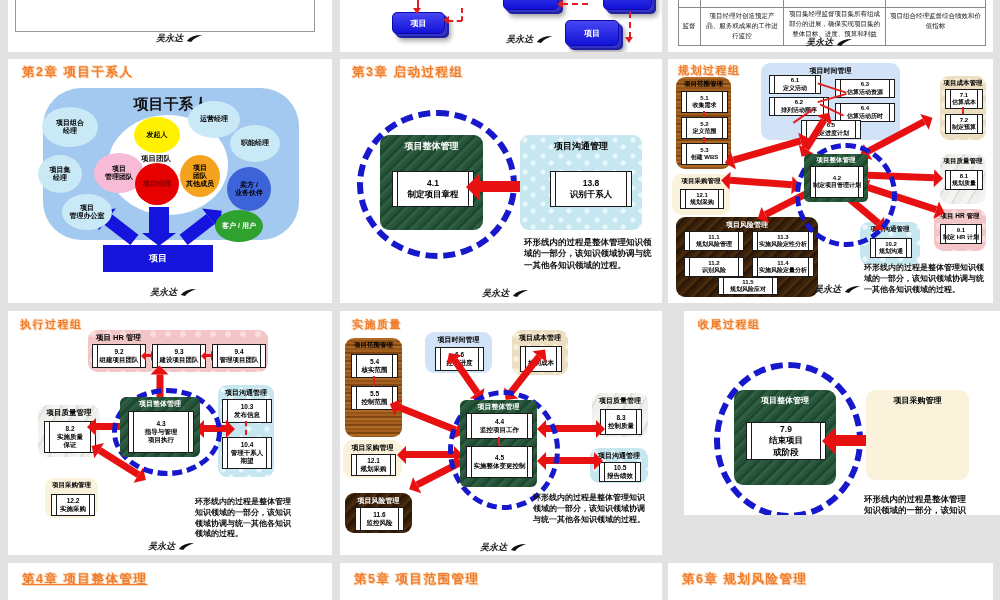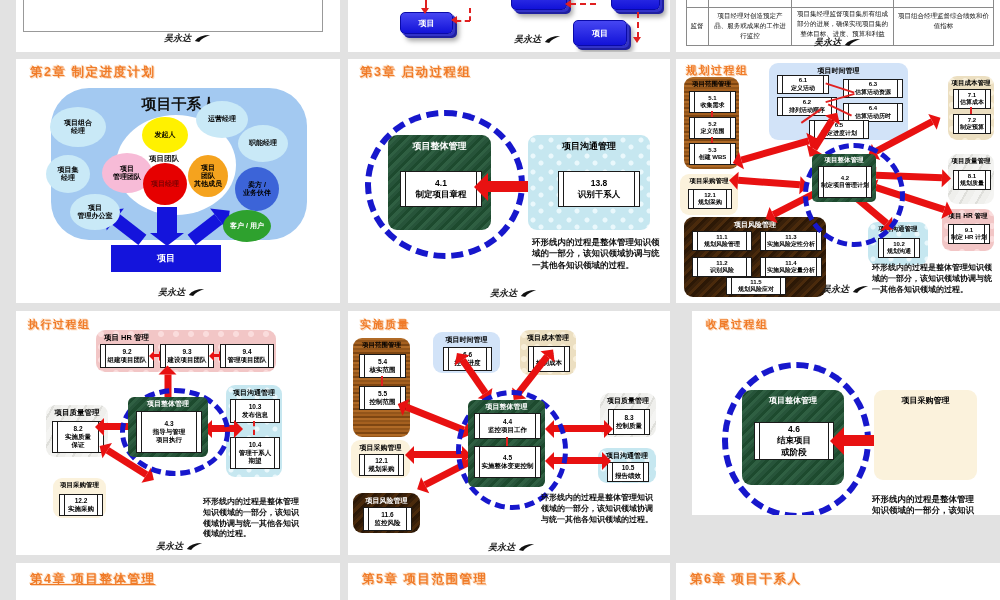--- a/index.html
+++ b/index.html
@@ -1,18 +1,18 @@
 <!DOCTYPE html>
 <html><head>
 <meta charset="utf-8">
 <style>
   html,body{margin:0;padding:0;}
   body{width:1000px;height:600px;background:#e2e2e2;position:relative;overflow:hidden;
        font-family:"Liberation Sans",sans-serif;}
-  .slide{position:absolute;background:#fff;overflow:hidden;margin-left:8px;}
+  .slide{position:absolute;background:#fff;overflow:hidden;}
   .title{position:absolute;font-weight:bold;font-size:12.5px;color:#f07b28;letter-spacing:1.5px;
          text-shadow:1px 1px 0 #fbd9bc,-1px -1px 0 #fde7d2;white-space:nowrap;}
   .sig{position:absolute;font-style:italic;font-weight:bold;font-size:9px;color:#222;
        font-family:"DejaVu Serif",serif;display:flex;align-items:center;gap:3px;white-space:nowrap;}
   .sig svg{width:17px;height:9px;}
   .note{position:absolute;font-weight:bold;font-size:8.5px;line-height:1.35;color:#111;}
   
   .kp{position:absolute;border-radius:9px;}
   .kl{position:absolute;left:0;right:0;top:3px;text-align:center;font-weight:bold;font-size:7px;
       color:#000;white-space:nowrap;}
@@ -127,21 +127,21 @@
   <div class="tcell" style="left:221px;top:11px;width:93px;">项目组合经理监督综合绩效和价值指标</div>
   <div class="sig" style="left:138px;top:36px;">
     <span>吴永达</span>
     <svg viewBox="0 0 20 10">
         <path d="M1 8 Q6 1 19 1 Q10 4 6 9 Z" fill="#111"></path>
       </svg>
   </div>
 </div>
 
 <div class="slide" style="left:8px;top:59px;width:324px;height:244px;">
-  <div class="title" style="left:14px;top:5px;">第2章 制定进度计划</div>
+  <div class="title" style="left:14px;top:5px;">第2章 项目干系人</div>
   <div style="position:absolute;left:35px;top:29px;width:256px;height:152px;background:#a3c9f1;border-radius:38px;"></div>
   <div class="tcell" style="left:100px;top:34px;width:126px;font-size:15px;font-weight:bold;">项目干系人</div>
   <div style="position:absolute;left:100px;top:56px;width:120px;height:100px;background:#fff;border-radius:50%;"></div>
   <div class="barr hl" style="left:96px;top:164px;width:34px;transform:rotate(38deg);"></div>
   <div class="barr hr" style="left:172px;top:164px;width:34px;transform:rotate(-38deg);"></div>
   <div class="bdown" style="left:141px;top:148px;width:20px;height:26px;"></div>
   <div class="circ" style="left:34px;top:48px;width:56px;height:40px;background:#c9e9f7;">项目组合
 经理</div>
   <div class="circ" style="left:180px;top:42px;width:52px;height:37px;background:#c9e9f7;">运营经理</div>
   <div class="circ" style="left:222px;top:66px;width:50px;height:37px;background:#c9e9f7;">职能经理</div>
@@ -405,21 +405,21 @@
       </svg>
   </div>
 </div>
 
 <div class="slide" style="left:684px;top:311px;width:325px;height:204px;">
   <div class="title" style="left:14px;top:6px;font-size:11px;">收尾过程组</div>
   <div class="ring" style="left:30px;top:51px;width:137px;height:145px;"></div>
   <div class="kp tex-green" style="left:50px;top:79px;width:102px;height:95px;">
     <div class="kl big white" style="font-size:8px;">项目整体管理</div>
   </div>
-  <div class="pbox big" style="left:62px;top:111px;width:78px;height:36px;">4.6
+  <div class="pbox big" style="left:62px;top:111px;width:78px;height:36px;">7.9
 结束项目
 或阶段</div>
   <div class="darr big" style="left:152px;top:124px;width:32px;"></div>
   <div class="kp tex-cream" style="left:182px;top:79px;width:103px;height:90px;">
     <div class="kl big" style="font-size:8px;">项目采购管理</div>
   </div>
   <div class="note" style="left:180px;top:183px;width:104px;">环形线内的过程是整体管理知识领域的一部分，该知识领域协调与统一其他各知识领域的过程。</div>
   <div class="sig" style="left:150px;top:227px;">
     <span>吴永达</span>
     <svg viewBox="0 0 20 10">
@@ -428,14 +428,14 @@
   </div>
 </div>
 
 <div class="slide" style="left:8px;top:563px;width:324px;height:37px;">
   <div class="title" style="left:14px;top:8px;text-decoration:underline;">第4章 项目整体管理</div>
 </div>
 <div class="slide" style="left:340px;top:563px;width:322px;height:37px;">
   <div class="title" style="left:14px;top:8px;">第5章 项目范围管理</div>
 </div>
 <div class="slide" style="left:668px;top:563px;width:325px;height:37px;">
-  <div class="title" style="left:14px;top:8px;">第6章 项目干系人</div>
+  <div class="title" style="left:14px;top:8px;">第6章 规划风险管理</div>
 </div>
 
 </body></html>

